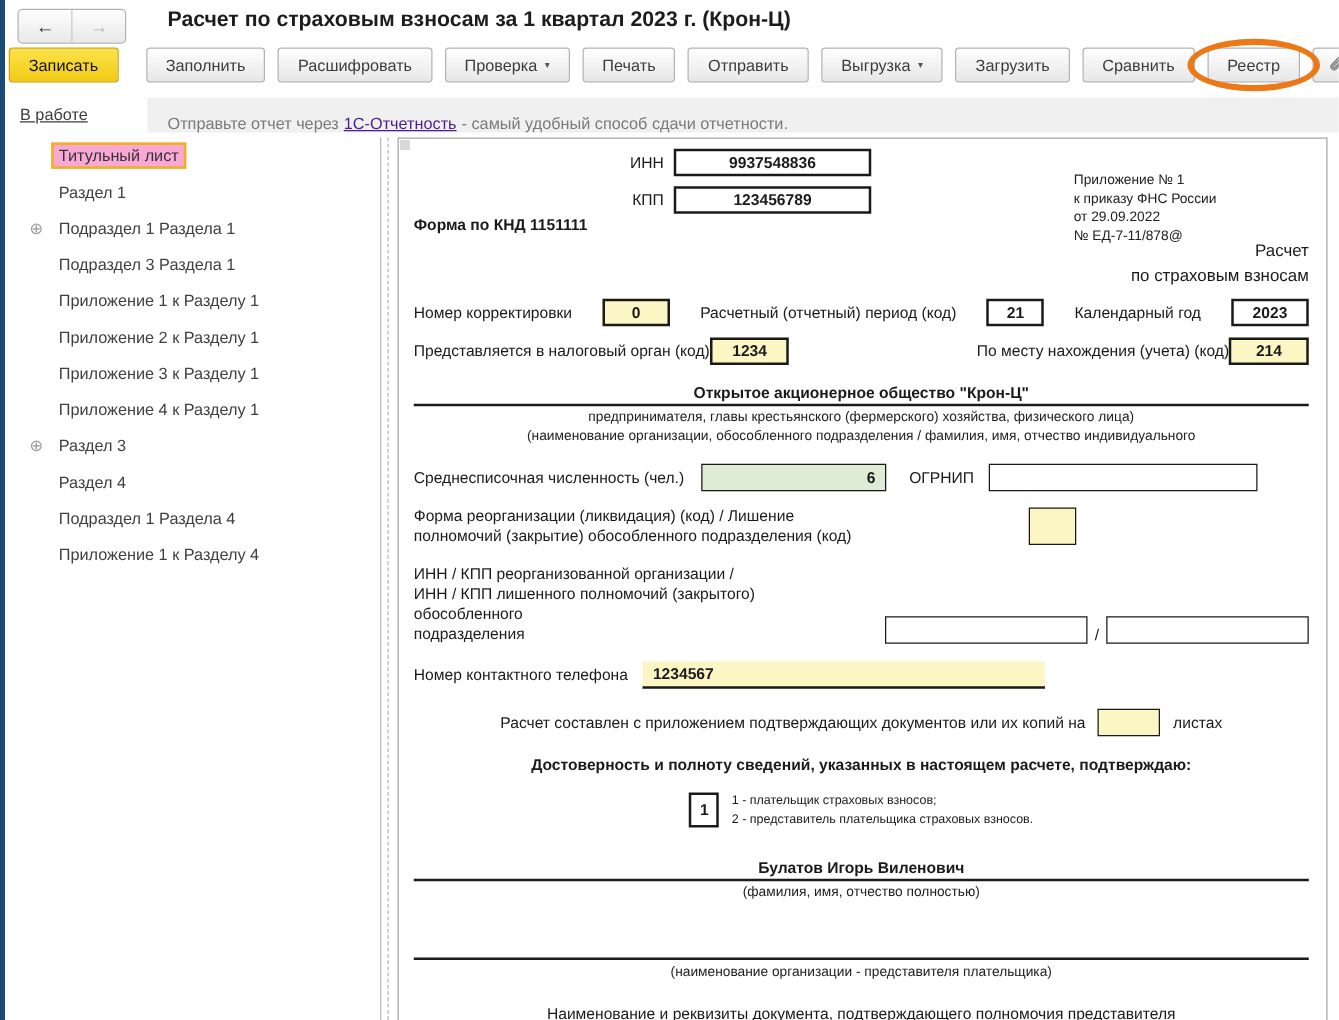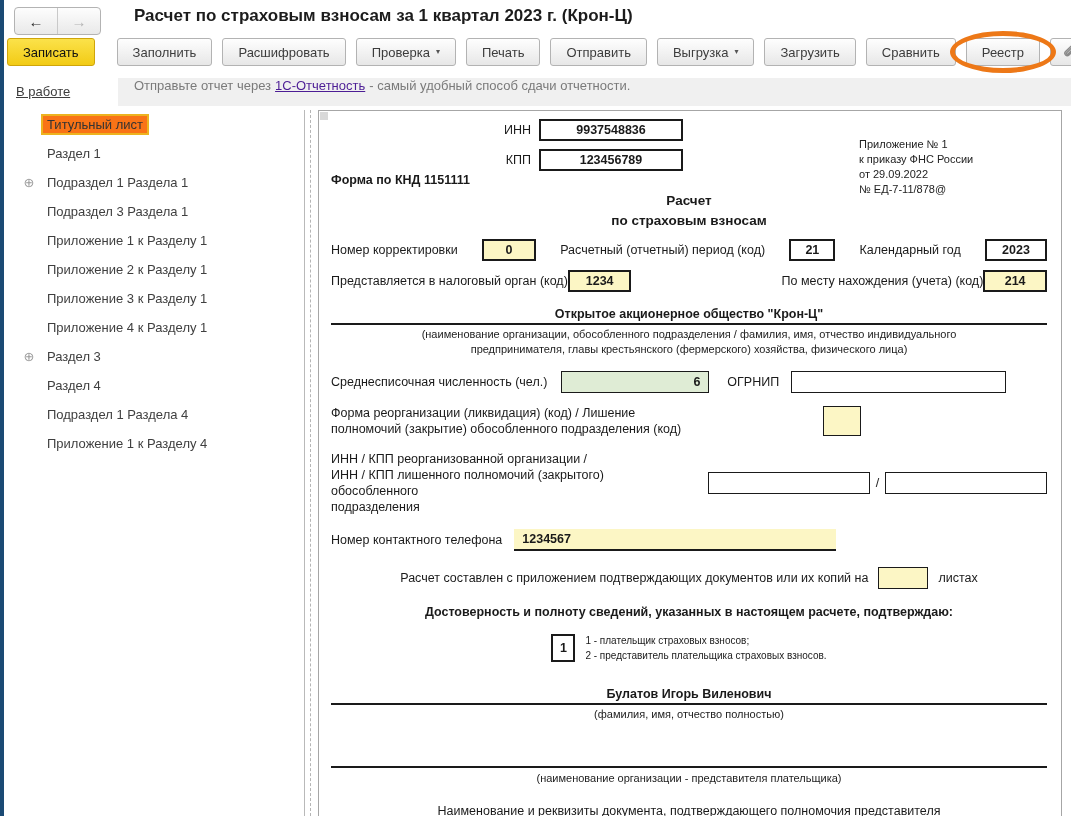--- a/index.html
+++ b/index.html
@@ -49,41 +49,41 @@
   .clip svg{display:block;}
 
   
   .status-bar{position:absolute;left:4px;top:78px;right:0;height:28px;}
   .status-state{
     position:absolute;left:8px;top:4px;font-size:13px;color:#3d3d3d;
     text-decoration:underline;cursor:pointer;background:#fff;padding:2px 4px;
   }
   .status-band{
     position:absolute;left:114px;right:0;top:0;height:28px;background:#f0f0f0;
-    display:flex;align-items:flex-start;padding-left:16px;font-size:13px;color:#7a7a7a;
+    display:flex;align-items:flex-end;padding-left:16px;font-size:13px;color:#7a7a7a;
   }
   .status-band a{color:#4c1d95;text-decoration:underline;cursor:pointer;margin:0 4px;}
 
   
   .sidebar{
     position:absolute;left:13px;top:110px;width:291px;bottom:0;background:#fff;
     border-right:1px solid #b9b9b9;
   }
   .splitter{position:absolute;left:310px;top:110px;bottom:0;width:0;border-left:1px dashed #b5b5b5;}
   .sb-item{
     height:29px;display:flex;align-items:center;position:relative;
     font-size:13px;color:#3f3f3f;cursor:pointer;white-space:nowrap;
   }
   .sb-expand{
     position:absolute;left:8px;width:16px;text-align:center;
     color:#9a9a9a;font-size:13px;line-height:1;cursor:pointer;
   }
   .sb-label{margin-left:30px;padding:3px 4px;}
   .sb-item.selected .sb-label{
-    background:#f97316;border:2px solid #edb31f;padding:1px 4px;margin-left:28px;color:#333;
+    background:#f9a8d4;border:2px solid #edb31f;padding:1px 4px;margin-left:28px;color:#333;
   }
 
   
   .form-frame{
     position:absolute;left:318px;top:110px;width:742px;height:712px;
     border:1px solid #a6a6a6;background:#fff;overflow:hidden;
   }
   .scroll-corner{position:absolute;left:1px;top:1px;width:8px;height:8px;background:#d9d9d9;}
   .form-content{position:absolute;left:12px;right:14px;top:0;}
 
@@ -91,24 +91,24 @@
        font-weight:bold;font-size:12.5px;height:22px;box-sizing:border-box;}
   .fld.yellow{background:#fcf6c5;}
   .fld.green{background:#dfecd5;justify-content:flex-end;padding-right:8px;}
   .fld.thin{border-width:1px;}
   .hr{border-bottom:2px solid #1a1a1a;height:0;}
 
   .form-header{position:relative;height:118px;}
   .inn-row{position:absolute;left:168px;top:8px;display:flex;align-items:center;}
   .kpp-row{position:absolute;left:168px;top:38px;display:flex;align-items:center;}
   .id-label{font-size:12.5px;width:32px;text-align:right;margin-right:8px;}
-  .id-field{width:144px;}
+  .id-field{width:158px;}
   .knd{position:absolute;left:0px;top:62px;font-size:12.5px;font-weight:bold;}
   .appendix{position:absolute;left:528px;top:26px;font-size:11px;line-height:15px;color:#222;}
-  .form-title{position:absolute;left:0;right:0;top:80px;text-align:center;font-weight:bold;font-size:13.5px;line-height:20px;}
+  .form-title{position:absolute;left:0;right:0;top:80px;text-align:right;font-weight:normal;font-size:13.5px;line-height:20px;}
 
   .row-flex{display:flex;align-items:center;font-size:12.5px;}
   .lbl{white-space:nowrap;}
   .small-hint{font-size:11px;text-align:center;line-height:15px;color:#222;}
   .center-bold{font-weight:bold;text-align:center;font-size:12.5px;}
 </style>
 </head>
 <body>
 
 <div class="navy-strip"></div>
@@ -239,40 +239,40 @@
     <div class="row-flex" style="margin-top:9px;justify-content:space-between;">
       <span class="lbl">Представляется в налоговый орган (код)</span>
       <span class="fld yellow" style="width:64px;margin-right:150px;">1234</span>
       <span class="lbl">По месту нахождения (учета) (код)</span>
       <span class="fld yellow" style="width:64px;">214</span>
     </div>
 
     <div class="center-bold" style="margin-top:15px;">Открытое акционерное общество "Крон-Ц"</div>
     <div class="hr" style="margin-top:2px;"></div>
     <div class="small-hint" style="margin-top:2px;">
+      <div>предпринимателя, главы крестьянского (фермерского) хозяйства, физического лица)</div>
       <div>(наименование организации, обособленного подразделения / фамилия, имя, отчество индивидуального</div>
-      <div>предпринимателя, главы крестьянского (фермерского) хозяйства, физического лица)</div>
     </div>
 
     <div class="row-flex" style="margin-top:14px;">
       <span class="lbl">Среднесписочная численность (чел.)</span>
       <span class="fld green thin" style="width:148px;margin-left:14px;">6</span>
       <span class="lbl" style="margin-left:18px;">ОГРНИП</span>
       <span class="fld thin" style="width:215px;margin-left:12px;"></span>
     </div>
 
     <div class="row-flex" style="margin-top:12px;align-items:center;">
       <div style="font-size:12.5px;line-height:16px;width:440px;">
         <div>Форма реорганизации (ликвидация) (код) / Лишение</div>
         <div>полномочий (закрытие) обособленного подразделения (код)</div>
       </div>
       <span class="fld yellow thin" style="width:38px;height:30px;margin-left:52px;"></span>
     </div>
 
-    <div class="row-flex" style="margin-top:14px;align-items:center;">
+    <div class="row-flex" style="margin-top:14px;align-items:flex-end;">
       <div style="font-size:12.5px;line-height:16px;width:400px;">
         <div>ИНН / КПП реорганизованной организации /</div>
         <div>ИНН / КПП лишенного полномочий (закрытого) обособленного</div>
         <div>подразделения</div>
       </div>
       <span class="fld thin" style="width:178px;margin-left:14px;"></span>
       <span style="margin:0 6px;font-size:12.5px;">/</span>
       <span class="fld thin" style="width:178px;"></span>
     </div>
 

